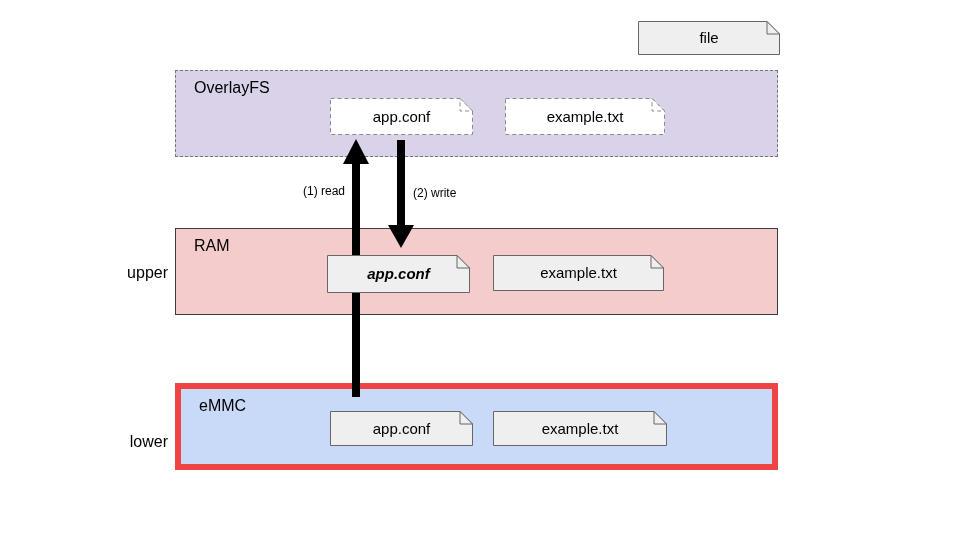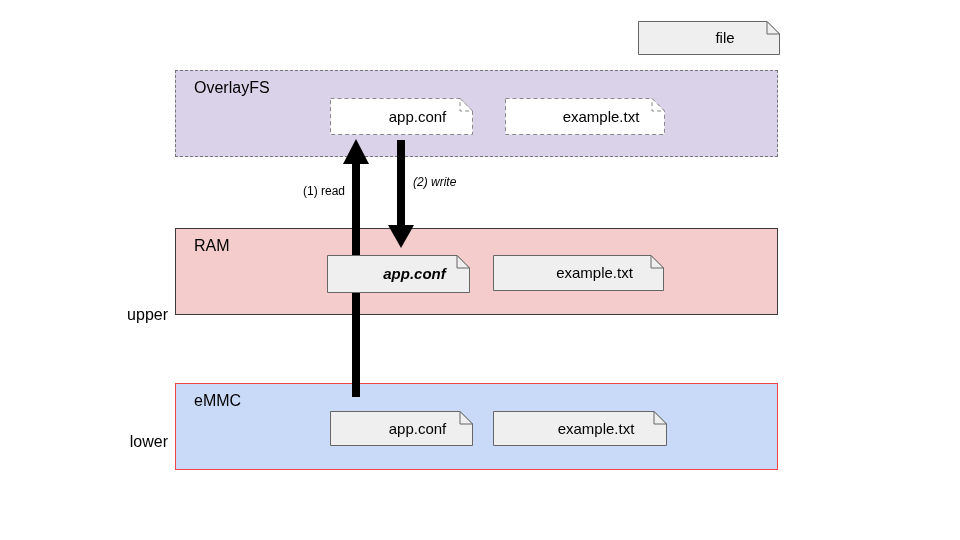--- a/index.html
+++ b/index.html
@@ -10,40 +10,40 @@
     background: #ffffff;
     overflow: hidden;
     font-family: "Liberation Sans", sans-serif;
     color: #000000;
   }
 
   
   .layer { position: absolute; left: 175px; width: 603px; height: 87px; z-index: 1; box-sizing: border-box; }
   .layer-merged { top: 70px;  background: #d9d2e9; border: 1px dashed #757575; }
   .layer-upper  { top: 228px; background: #f4cccc; border: 1px solid #3b3b3b; }
-  .layer-lower  { top: 383px; background: #c9daf8; border: 1px solid #ef4444; }
+  .layer-lower  { top: 383px; background: #c9daf8; border: 6px solid #ef4444; }
   .layer-label {
     position: absolute; left: 18px; top: 7px;
     font-size: 16px; line-height: 20px; white-space: nowrap;
   }
 
   
   .row-label {
     position: absolute; right: 792px; width: 120px;
     text-align: right; font-size: 16px; line-height: 20px; z-index: 2;
   }
   .row-label-merged { top: 107px; }
-  .row-label-upper  { top: 263px; margin-top: 42px; }
+  .row-label-upper  { top: 263px; }
   .row-label-lower  { top: 408px; margin-top: 24px; }
 
   
   .file-box {
     position: absolute; z-index: 10;
     display: flex; align-items: center; justify-content: center;
-    font-size: 15px; line-height: 18px; padding-left: 16px;
+    font-size: 15px; line-height: 18px;
   }
   .file-box .doc-svg { position: absolute; left: 0; top: 0; z-index: 0; }
   .file-box .file-label { position: relative; z-index: 1; }
 
   .file-box.white.dashed .doc-svg path { fill: #ffffff; stroke: #8a8a8a; stroke-width: 1; stroke-dasharray: 4 3; }
   .file-box.gray.solid  .doc-svg path { fill: #efefef; stroke: #666666; stroke-width: 1; }
 
   .emph { font-weight: bold; font-style: italic; }
 
   
@@ -60,21 +60,21 @@
 
   
   .arrows-overlay { position: absolute; left: 0; top: 0; z-index: 5; }
   .arrow-shape { fill: #000000; }
 
   .arrow-label {
     position: absolute; z-index: 6;
     font-size: 12px; line-height: 20px; white-space: nowrap;
   }
   .arrow-label-read  { top: 181px; right: 615px; text-align: right; }
-  .arrow-label-write { top: 172px; left: 413px; font-style: italic; }
+  .arrow-label-write { top: 183px; left: 413px; }
 </style>
 </head>
 <body>
 
 <div class="canvas">
 
   <div class="layer layer-merged">
     <div class="layer-label">OverlayFS</div>
   </div>
   <div class="layer layer-upper">

